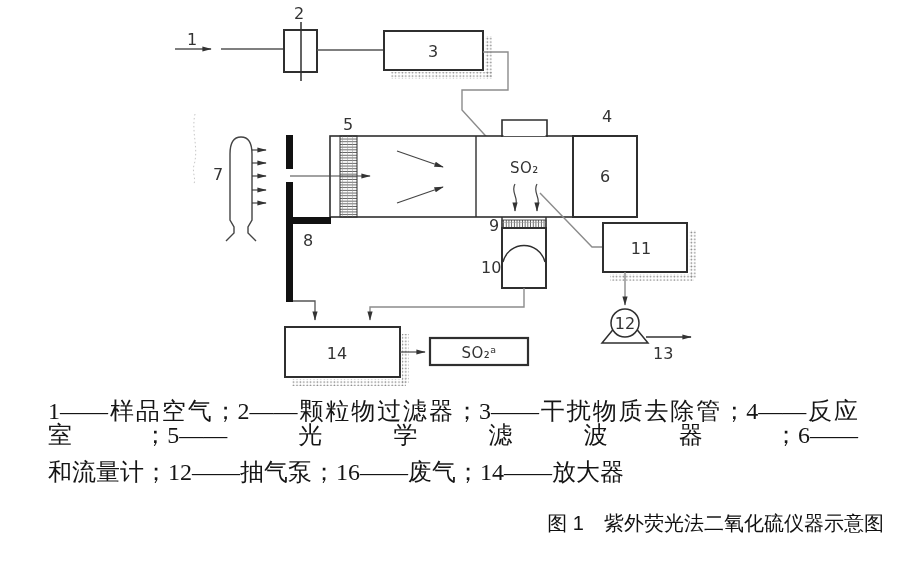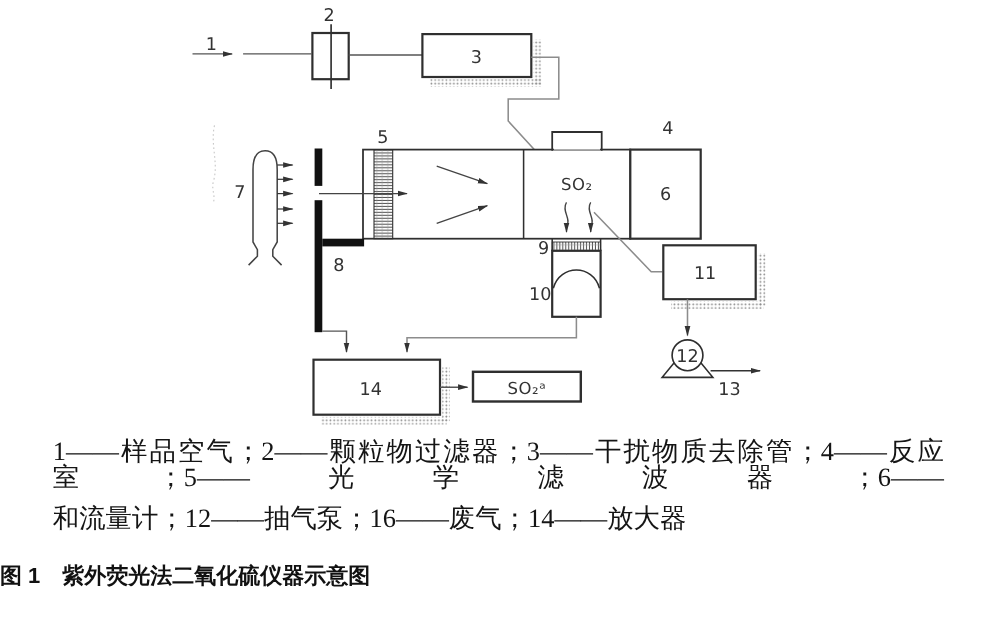--- a/index.html
+++ b/index.html
@@ -6,22 +6,22 @@
   body{width:908px;height:573px;position:relative;overflow:hidden;
        font-family:"Liberation Serif", serif;color:#1a1a1a;}
   #stage{position:absolute;left:0;top:0;width:908px;height:573px;background:#ffffff;}
   svg{position:absolute;left:0;top:0;}
   svg text{font-family:"DejaVu Sans", sans-serif;fill:#333;font-size:16px;}
   svg text.gas{font-size:15px;letter-spacing:.5px;}
   .legend{position:absolute;left:48px;top:399px;width:810px;
           font-size:24px;line-height:24px;color:#151515;}
   .legend .line{margin:0 0 13px 0;white-space:nowrap;}
   .legend .line.j{white-space:normal;text-align:justify;text-align-last:justify;text-justify:inter-character;}
-  .caption{position:absolute;left:0;top:510px;width:884px;text-align:left;
-           font-family:"Liberation Sans", sans-serif;font-weight:700;font-size:20px;color:#111;}
+  .caption{position:absolute;left:0;top:510px;width:884px;text-align:right;
+           font-family:"Liberation Sans", sans-serif;font-weight:400;font-size:20px;color:#111;}
 </style>
 </head>
 <body>
 
 <div id="stage">
 
 <svg width="908" height="398" viewBox="0 0 908 398">
   <defs>
     <marker id="ah" viewBox="0 0 10 6" markerWidth="10" markerHeight="6" refX="8.6" refY="3" orient="auto" markerUnits="userSpaceOnUse">
       <path d="M0,0.4 L9.4,3 L0,5.6 Z" fill="#333"></path>

